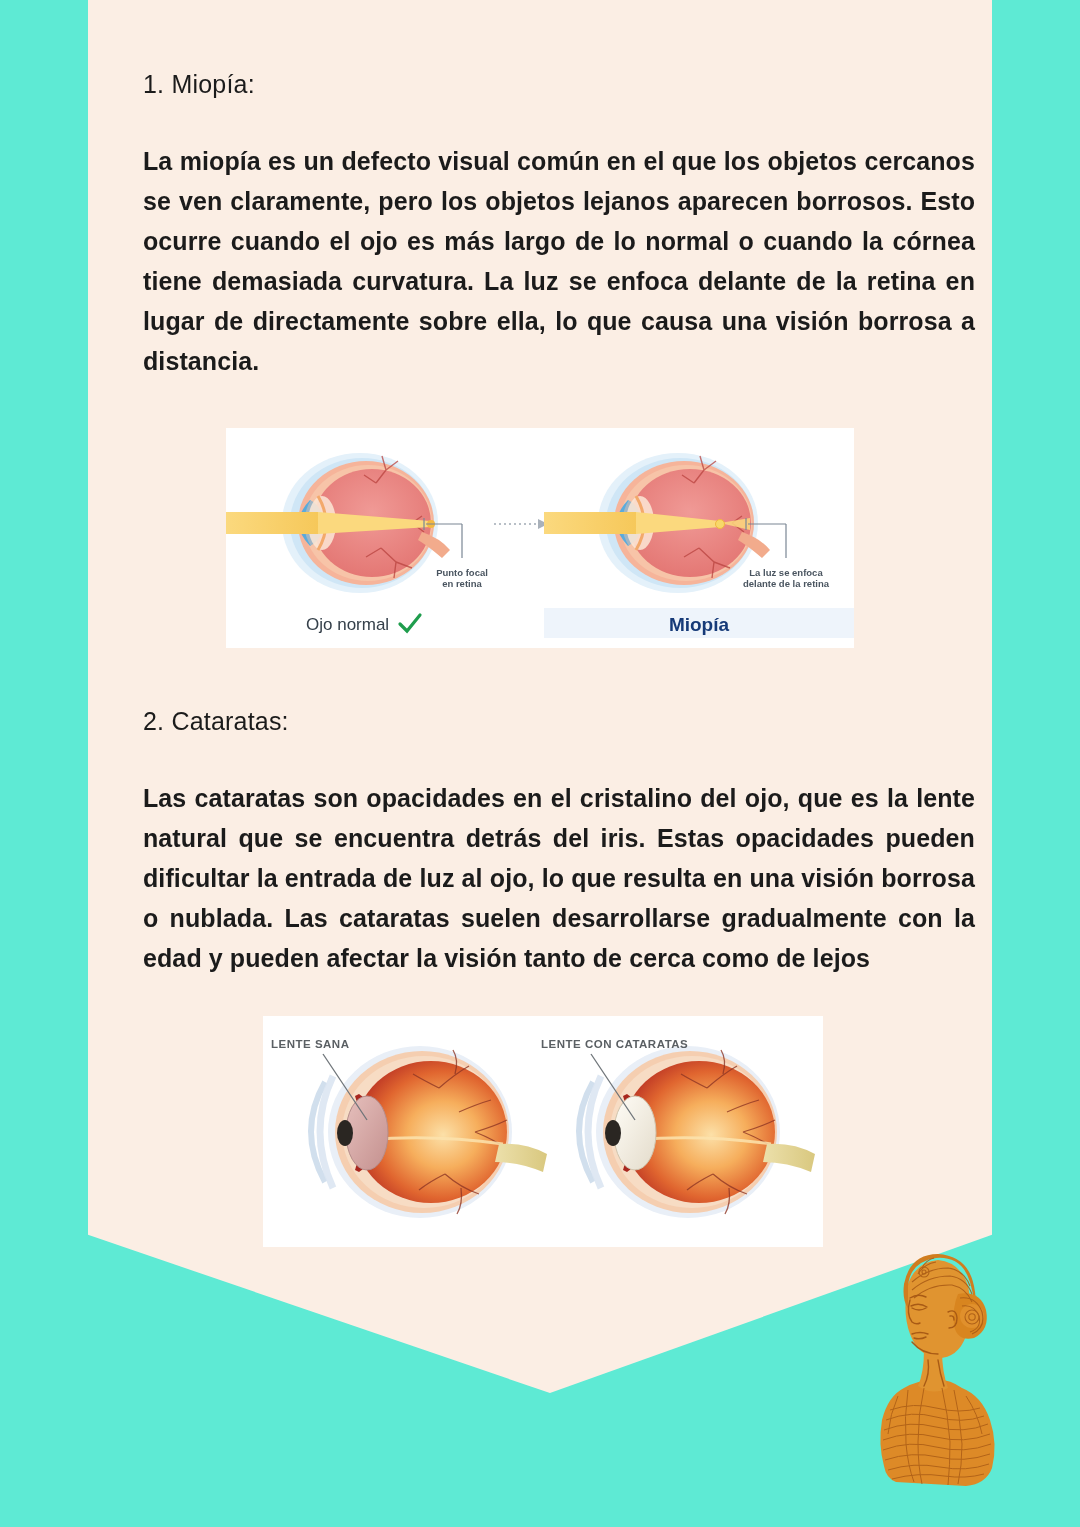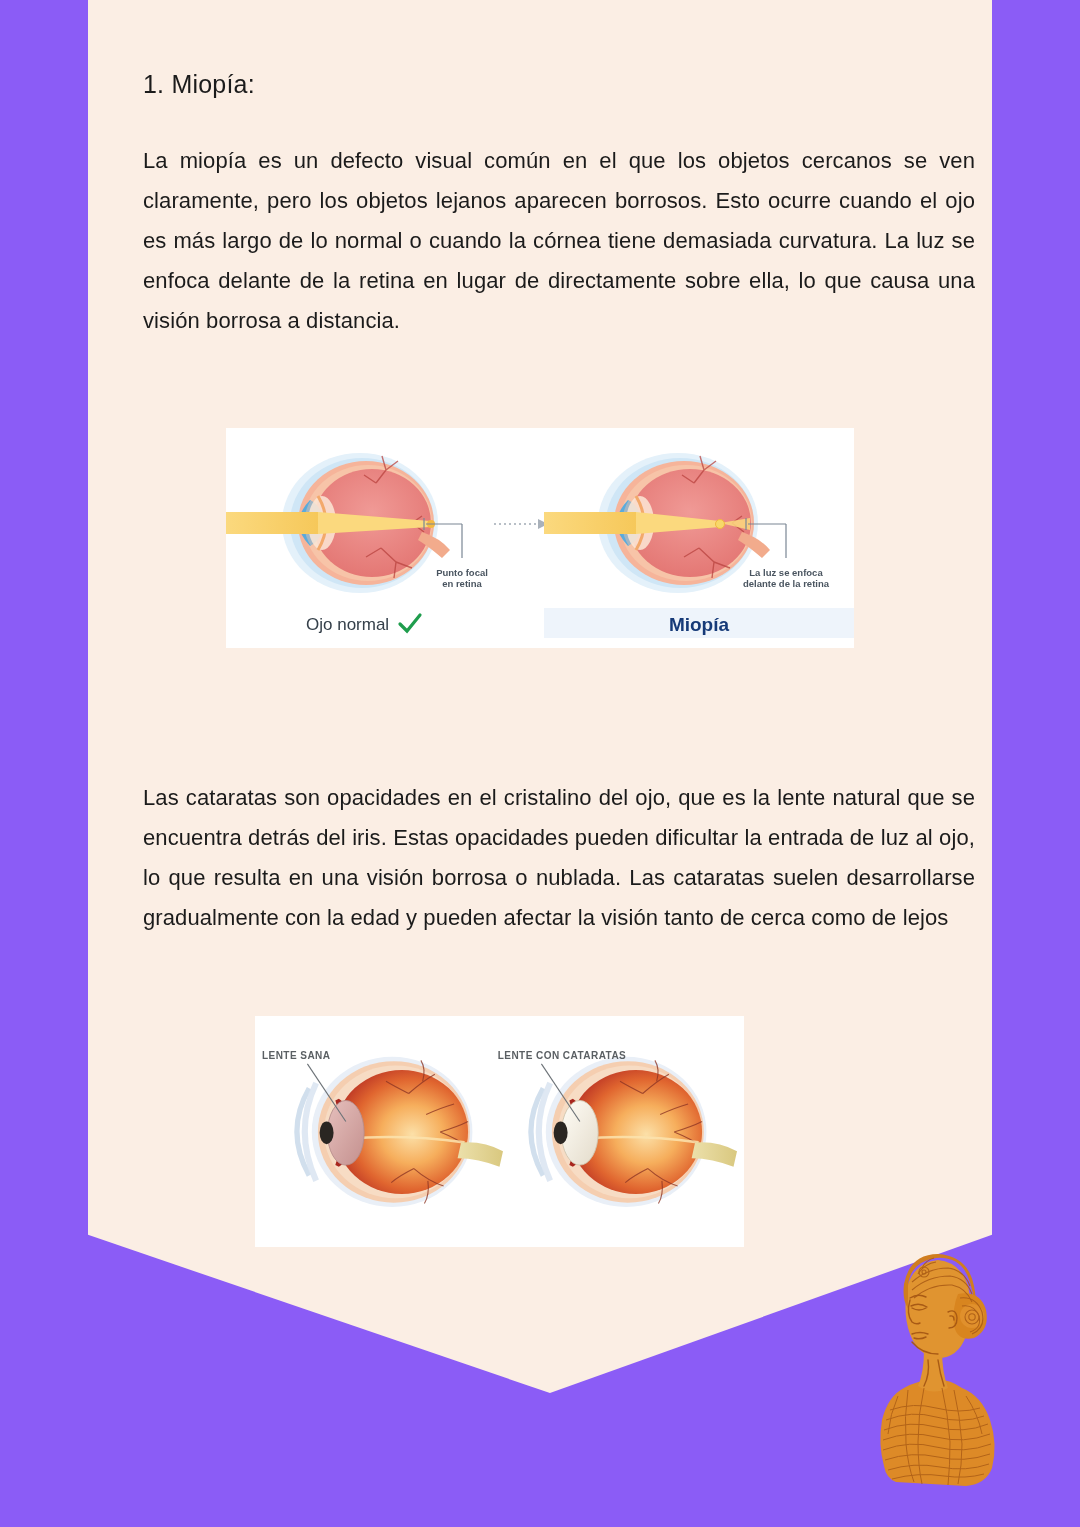--- a/index.html
+++ b/index.html
@@ -13,21 +13,21 @@
     font-family: "Liberation Sans", sans-serif;
     overflow: hidden;
     position: relative;
   }
 
   #page {
     position: absolute;
     inset: 0;
     width: 1080px;
     height: 1527px;
-    background: #8b5cf6;
+    background: #5eead4;
     overflow: hidden;
   }
 
   
   #panel {
     position: absolute;
     left: 88px;
     top: 0;
     width: 904px;
     height: 1400px;
@@ -44,46 +44,46 @@
   }
 
   .heading {
     font-size: 25px;
     color: #1b1b1b;
     letter-spacing: 0.2px;
     font-weight: 400;
   }
 
   .para {
-    font-size: 22px;
+    font-size: 25px;
     line-height: 40px;
     color: #1b1b1b;
     text-align: justify;
     text-align-last: left;
-    font-weight: 400;
+    font-weight: 700;
     letter-spacing: 0.1px;
   }
 
   
   .figure-box {
     position: absolute;
     background: #ffffff;
     overflow: hidden;
   }
   #fig-myopia {
     left: 226px;
     top: 408px;
     width: 628px;
     height: 220px;
     margin-top: 20px;
   }
   #fig-cataract {
-    left: 255px;
+    left: 263px;
     top: 1016px;
-    width: 489px;
+    width: 560px;
     height: 231px;
   }
 
   .fig-svg { display: block; width: 100%; height: 100%; }
 
   
   #bust {
     position: absolute;
     left: 862px;
     top: 1238px;
@@ -197,20 +197,21 @@
       <text x="560" y="159" text-anchor="middle" font-family="Liberation Sans, sans-serif" font-size="9.5" font-weight="bold" fill="#4a5560">delante de la retina</text>
 
       <text x="80" y="202" font-family="Liberation Sans, sans-serif" font-size="17" fill="#35404a">Ojo normal</text>
       <g stroke="#1f9d4d" stroke-width="3.2" fill="none" stroke-linecap="round">
         <path d="M174 196 L181 203 L194 187"></path>
       </g>
       <text x="473" y="203" text-anchor="middle" font-family="Liberation Sans, sans-serif" font-size="19" font-weight="bold" fill="#163a78">Miopía</text>
     </svg>
   </div>
 
+  <div class="content heading" style="top:707px; position:absolute;">2. Cataratas:</div>
 
   <div class="content para" style="top:778px; position:absolute;">Las cataratas son opacidades en el cristalino del ojo, que es la lente natural que se encuentra detrás del iris. Estas opacidades pueden dificultar la entrada de luz al ojo, lo que resulta en una visión borrosa o nublada. Las cataratas suelen desarrollarse gradualmente con la edad y pueden afectar la visión tanto de cerca como de lejos</div>
 
   <div class="figure-box" id="fig-cataract">
     <svg class="fig-svg" viewBox="0 0 560 231" xmlns="http://www.w3.org/2000/svg">
       <defs>
         <radialGradient id="retC" cx="58%" cy="52%" r="62%">
           <stop offset="0%" stop-color="#fce0a8"></stop>
           <stop offset="38%" stop-color="#f6ae5c"></stop>
           <stop offset="72%" stop-color="#e0652f"></stop>

